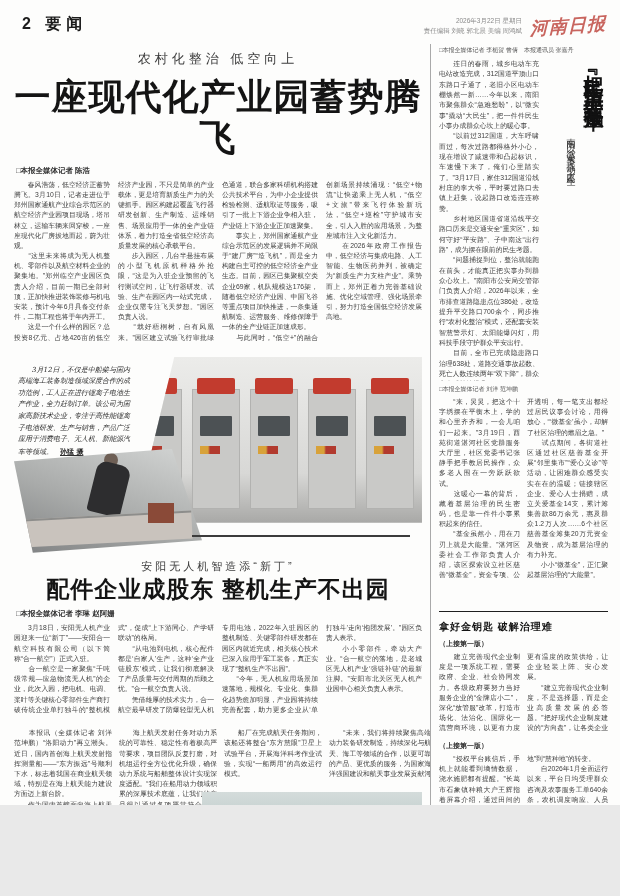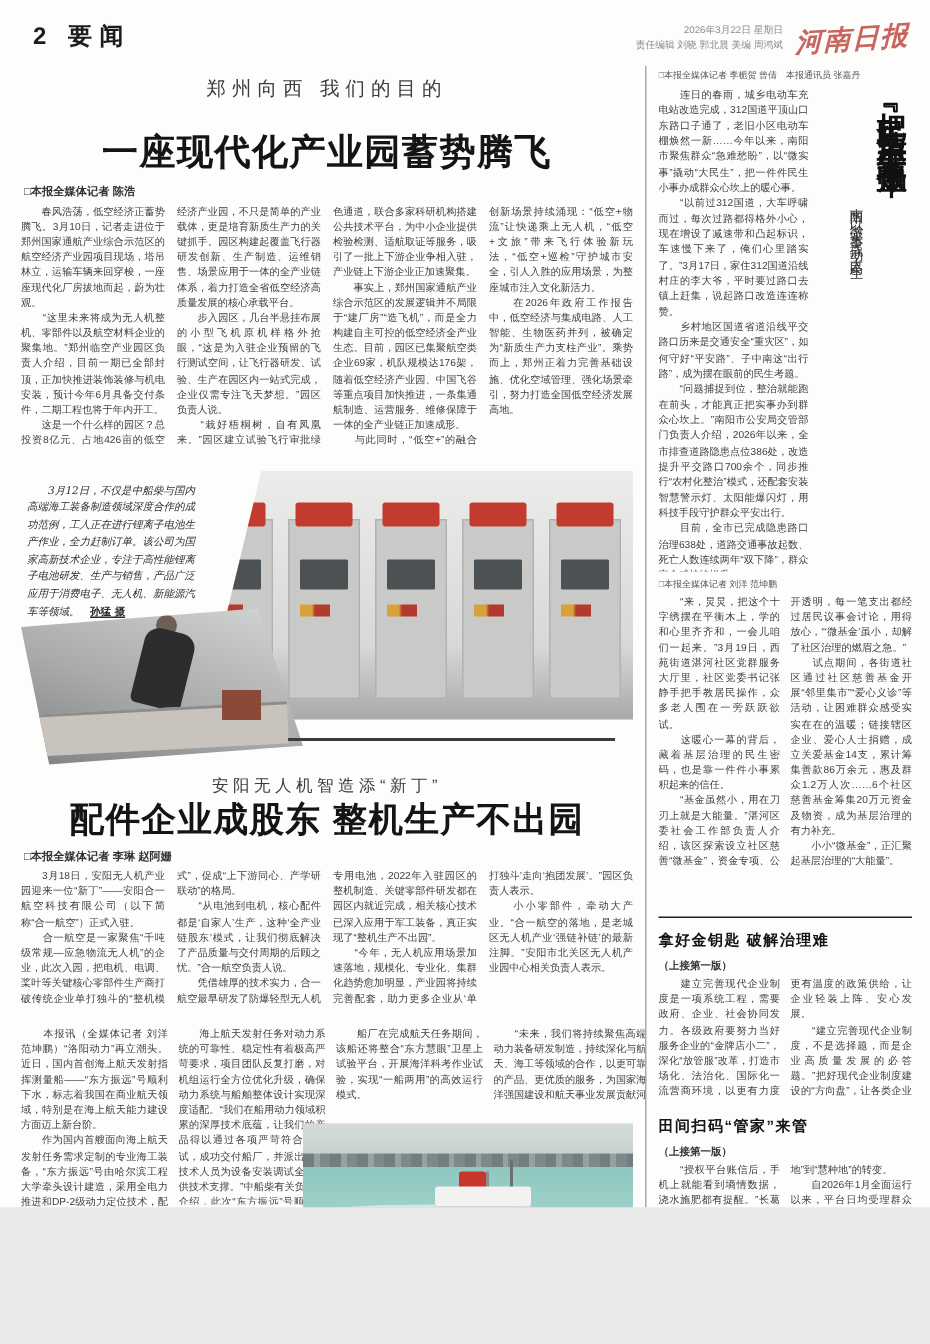--- a/index.html
+++ b/index.html
@@ -13,21 +13,21 @@
   .masthead{font-family:"DejaVu Serif",serif;font-style:italic;font-weight:bold;font-size:18px;
             color:#bc4038;transform:rotate(-4deg) skewX(-4deg);opacity:.8;letter-spacing:1px;}
   
   .main{display:flex;padding:0 12px 0 14px;gap:0;}
   .lcol{width:420px;padding-right:8px;}
   .rcol{width:174px;border-left:1px solid #a9a9a9;padding-left:8px;position:relative;}
   
   .kicker{text-align:center;font-size:13px;letter-spacing:4px;color:#3c3c3c;margin-top:6px;}
   .kicker.sm{font-size:11px;letter-spacing:3px;}
   .title{text-align:center;font-weight:bold;color:#141414;line-height:1.15;}
-  .title.t1{font-size:24px;letter-spacing:1px;margin-top:20px;}
+  .title.t1{font-size:36px;letter-spacing:1px;margin-top:8px;}
   .title.t2{font-size:23px;letter-spacing:1px;margin-top:2px;}
   .title.t3{font-size:22px;letter-spacing:1px;margin-top:2px;}
   .byline{font-size:7.5px;font-weight:bold;color:#333;margin:7px 0 4px 2px;}
   .body{font-size:6.8px;line-height:1.5;color:#3e3e3e;text-align:justify;
         white-space:pre-wrap;overflow:hidden;}
   .cols4{column-count:4;column-gap:8px;}
   .cols2{column-count:2;column-gap:7px;}
   
   .pfeat{position:relative;height:196px;margin-top:5px;}
   .pcap{position:absolute;left:4px;top:8px;width:112px;font-family:"DejaVu Serif",serif;
@@ -120,21 +120,21 @@
       </div>
       <div class="masthead">河南日报</div>
     </div>
   </div>
 
   <div class="main">
 
     <div class="lcol">
 
       <div>
-        <div class="kicker">郑州向西  我们的目的</div>
+        <div class="kicker">农村化整治  低空向上</div>
         <div class="title t1">一座现代化产业园蓄势腾飞</div>
         <div class="byline">□本报全媒体记者 陈浩</div>
         <div class="body cols4" style="height:172px;">　　春风浩荡，低空经济正蓄势腾飞。3月10日，记者走进位于郑州国家通航产业综合示范区的航空经济产业园项目现场，塔吊林立，运输车辆来回穿梭，一座座现代化厂房拔地而起，蔚为壮观。
 　　“这里未来将成为无人机整机、零部件以及航空材料企业的聚集地。”郑州临空产业园区负责人介绍，目前一期已全部封顶，正加快推进装饰装修与机电安装，预计今年6月具备交付条件，二期工程也将于年内开工。
 　　这是一个什么样的园区？总投资8亿元、占地426亩的低空经济产业园，不只是简单的产业载体，更是培育新质生产力的关键抓手。园区构建起覆盖飞行器研发创新、生产制造、运维销售、场景应用于一体的全产业链体系，着力打造全省低空经济高质量发展的核心承载平台。
 　　步入园区，几台半悬挂布展的小型飞机原机样格外抢眼，“这是为入驻企业预留的飞行测试空间，让飞行器研发、试验、生产在园区内一站式完成，企业仅需专注飞天梦想。”园区负责人说。
 　　“栽好梧桐树，自有凤凰来。”园区建立试验飞行审批绿色通道，联合多家科研机构搭建公共技术平台，为中小企业提供检验检测、适航取证等服务，吸引了一批上下游企业争相入驻，产业链上下游企业正加速聚集。
 　　事实上，郑州国家通航产业综合示范区的发展逻辑并不局限于“建厂房”“造飞机”，而是全力构建自主可控的低空经济全产业生态。目前，园区已集聚航空类企业69家，机队规模达176架，随着低空经济产业园、中国飞谷等重点项目加快推进，一条集通航制造、运营服务、维修保障于一体的全产业链正加速成形。
 　　与此同时，“低空+”的融合创新场景持续涌现：“低空+物流”让快递乘上无人机，“低空+文旅”带来飞行体验新玩法，“低空+巡检”守护城市安全，引人入胜的应用场景，为整座城市注入文化新活力。
 　　在2026年政府工作报告中，低空经济与集成电路、人工智能、生物医药并列，被确定为“新质生产力支柱产业”。乘势而上，郑州正着力完善基础设施、优化空域管理、强化场景牵引，努力打造全国低空经济发展高地。</div>
@@ -246,21 +246,20 @@
       <hr class="r-rule">
 
       <div>
         <div class="r-title big">拿好金钥匙  破解治理难</div>
         <div class="r-cont">（上接第一版）</div>
         <div class="r-body cols2" style="height:84px;">　　建立完善现代企业制度是一项系统工程，需要政府、企业、社会协同发力。各级政府要努力当好服务企业的“金牌店小二”，深化“放管服”改革，打造市场化、法治化、国际化一流营商环境，以更有力度更有温度的政策供给，让企业轻装上阵、安心发展。
 　　“建立完善现代企业制度，不是选择题，而是企业高质量发展的必答题。”把好现代企业制度建设的“方向盘”，让各类企业在规范中成长、在成长中壮大，随着越来越多民营企业主动拥抱改革，以制度创新引领转型升级，从“规模扩张”转向“质量提升”，现代企业制度正成为企业发展壮大的金钥匙。</div>
       </div>
 
       <div>
-        <div class="r-title big">田间扫码“管家”来管</div>
         <div class="r-cont">（上接第一版）</div>
         <div class="r-body cols2" style="height:92px;">　　“授权平台账信后，手机上就能看到墒情数据，浇水施肥都有提醒。”长葛市石象镇种粮大户王辉指着屏幕介绍，通过田间的二维码，农机手、植保无人机、水肥一体机等服务全都能“一码”预约，省了不少事儿，实现了从“会种地”到“慧种地”的转变。
 　　自2026年1月全面运行以来，平台日均受理群众咨询及农事服务工单640余条，农机调度响应、人员到场服务平均时长大幅缩短。
 　　“我们的目的，就是让每位村民都成为美丽乡村和美好乡村建设的‘管家’。”王浩介绍，如今，依托数字平台，“扫码好管家”已成一张闪亮的数字名片。</div>
       </div>
     </div>
   </div>
 
   <div class="wm-logo"></div>
   <div class="watermark">公众号：蓝天实验室</div>

